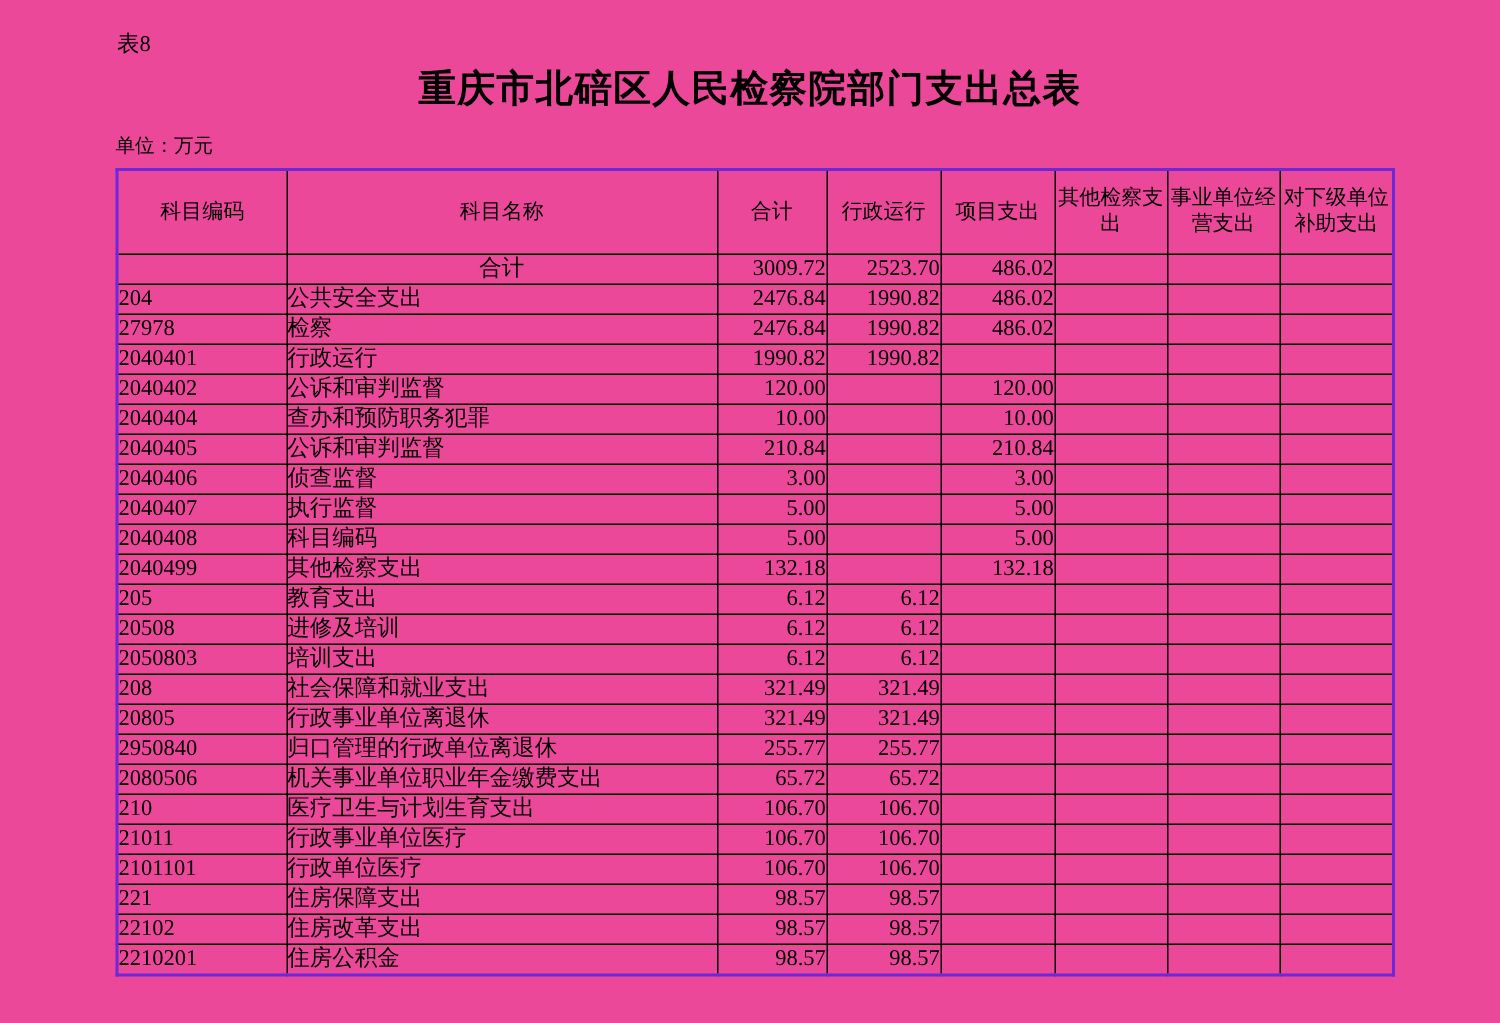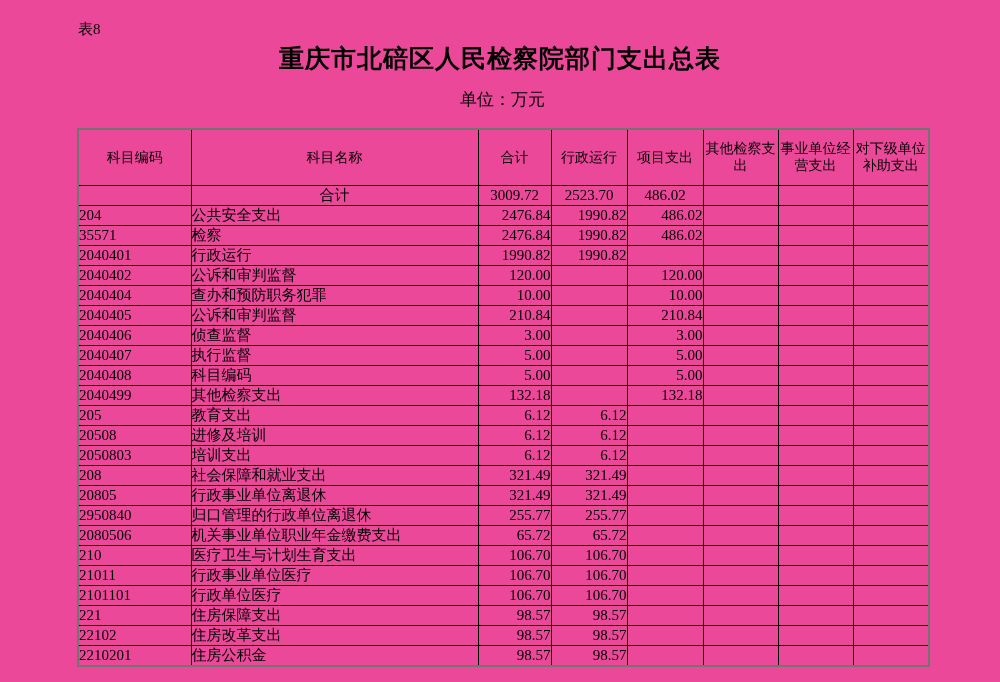--- a/index.html
+++ b/index.html
@@ -30,31 +30,31 @@
     text-align: center;
     font-size: 25px;
     font-weight: bold;
     letter-spacing: 1px;
   }
   .unit-note {
     position: absolute;
     left: 77px;
     top: 88px;
     width: 851px;
-    text-align: center;
-    font-size: 17px;
+    text-align: left;
+    font-size: 13px;
   }
   table.budget {
     position: absolute;
     left: 77px;
-    top: 128px;
+    top: 112px;
     width: 851px;
     border-collapse: collapse;
     table-layout: fixed;
-    border: 2px solid #737373;
+    border: 2px solid #6d28d9;
     padding-left: 12px;
   }
   table.budget th,
   table.budget td {
     border: 1px solid #000;
     overflow: hidden;
     padding: 0;
   }
   table.budget thead tr {
     height: 56px;
@@ -77,21 +77,21 @@
     white-space: nowrap;
     vertical-align: middle;
   }
   td.code { text-align: left; }
   td.name { text-align: left; }
   td.num  { text-align: right; padding-right: 3px; }
   .lv1 { padding-left: 2px; }
   .lv2 { padding-left: 19px; }
   .lv3 { padding-left: 37px; }
   tr.total-row td.name { text-align: center; padding-left: 0; }
-  tr.total-row td.num  { text-align: center; padding-right: 0; }
+  tr.total-row td.num  { padding-right: 0; }
 </style>
 </head>
 <body>
 
 <div class="page">
 
   <div class="sheet-label">表8</div>
 
   <div class="doc-title">重庆市北碚区人民检察院部门支出总表</div>
 
@@ -135,21 +135,21 @@
       <td class="code lv1">204</td>
       <td class="name lv1">公共安全支出</td>
       <td class="num">2476.84</td>
       <td class="num">1990.82</td>
       <td class="num">486.02</td>
       <td class="num"></td>
       <td class="num"></td>
       <td class="num"></td>
     </tr>
         <tr>
-      <td class="code lv2">35571</td>
+      <td class="code lv2">27978</td>
       <td class="name lv2">检察</td>
       <td class="num">2476.84</td>
       <td class="num">1990.82</td>
       <td class="num">486.02</td>
       <td class="num"></td>
       <td class="num"></td>
       <td class="num"></td>
     </tr>
         <tr>
       <td class="code lv3">2040401</td>

